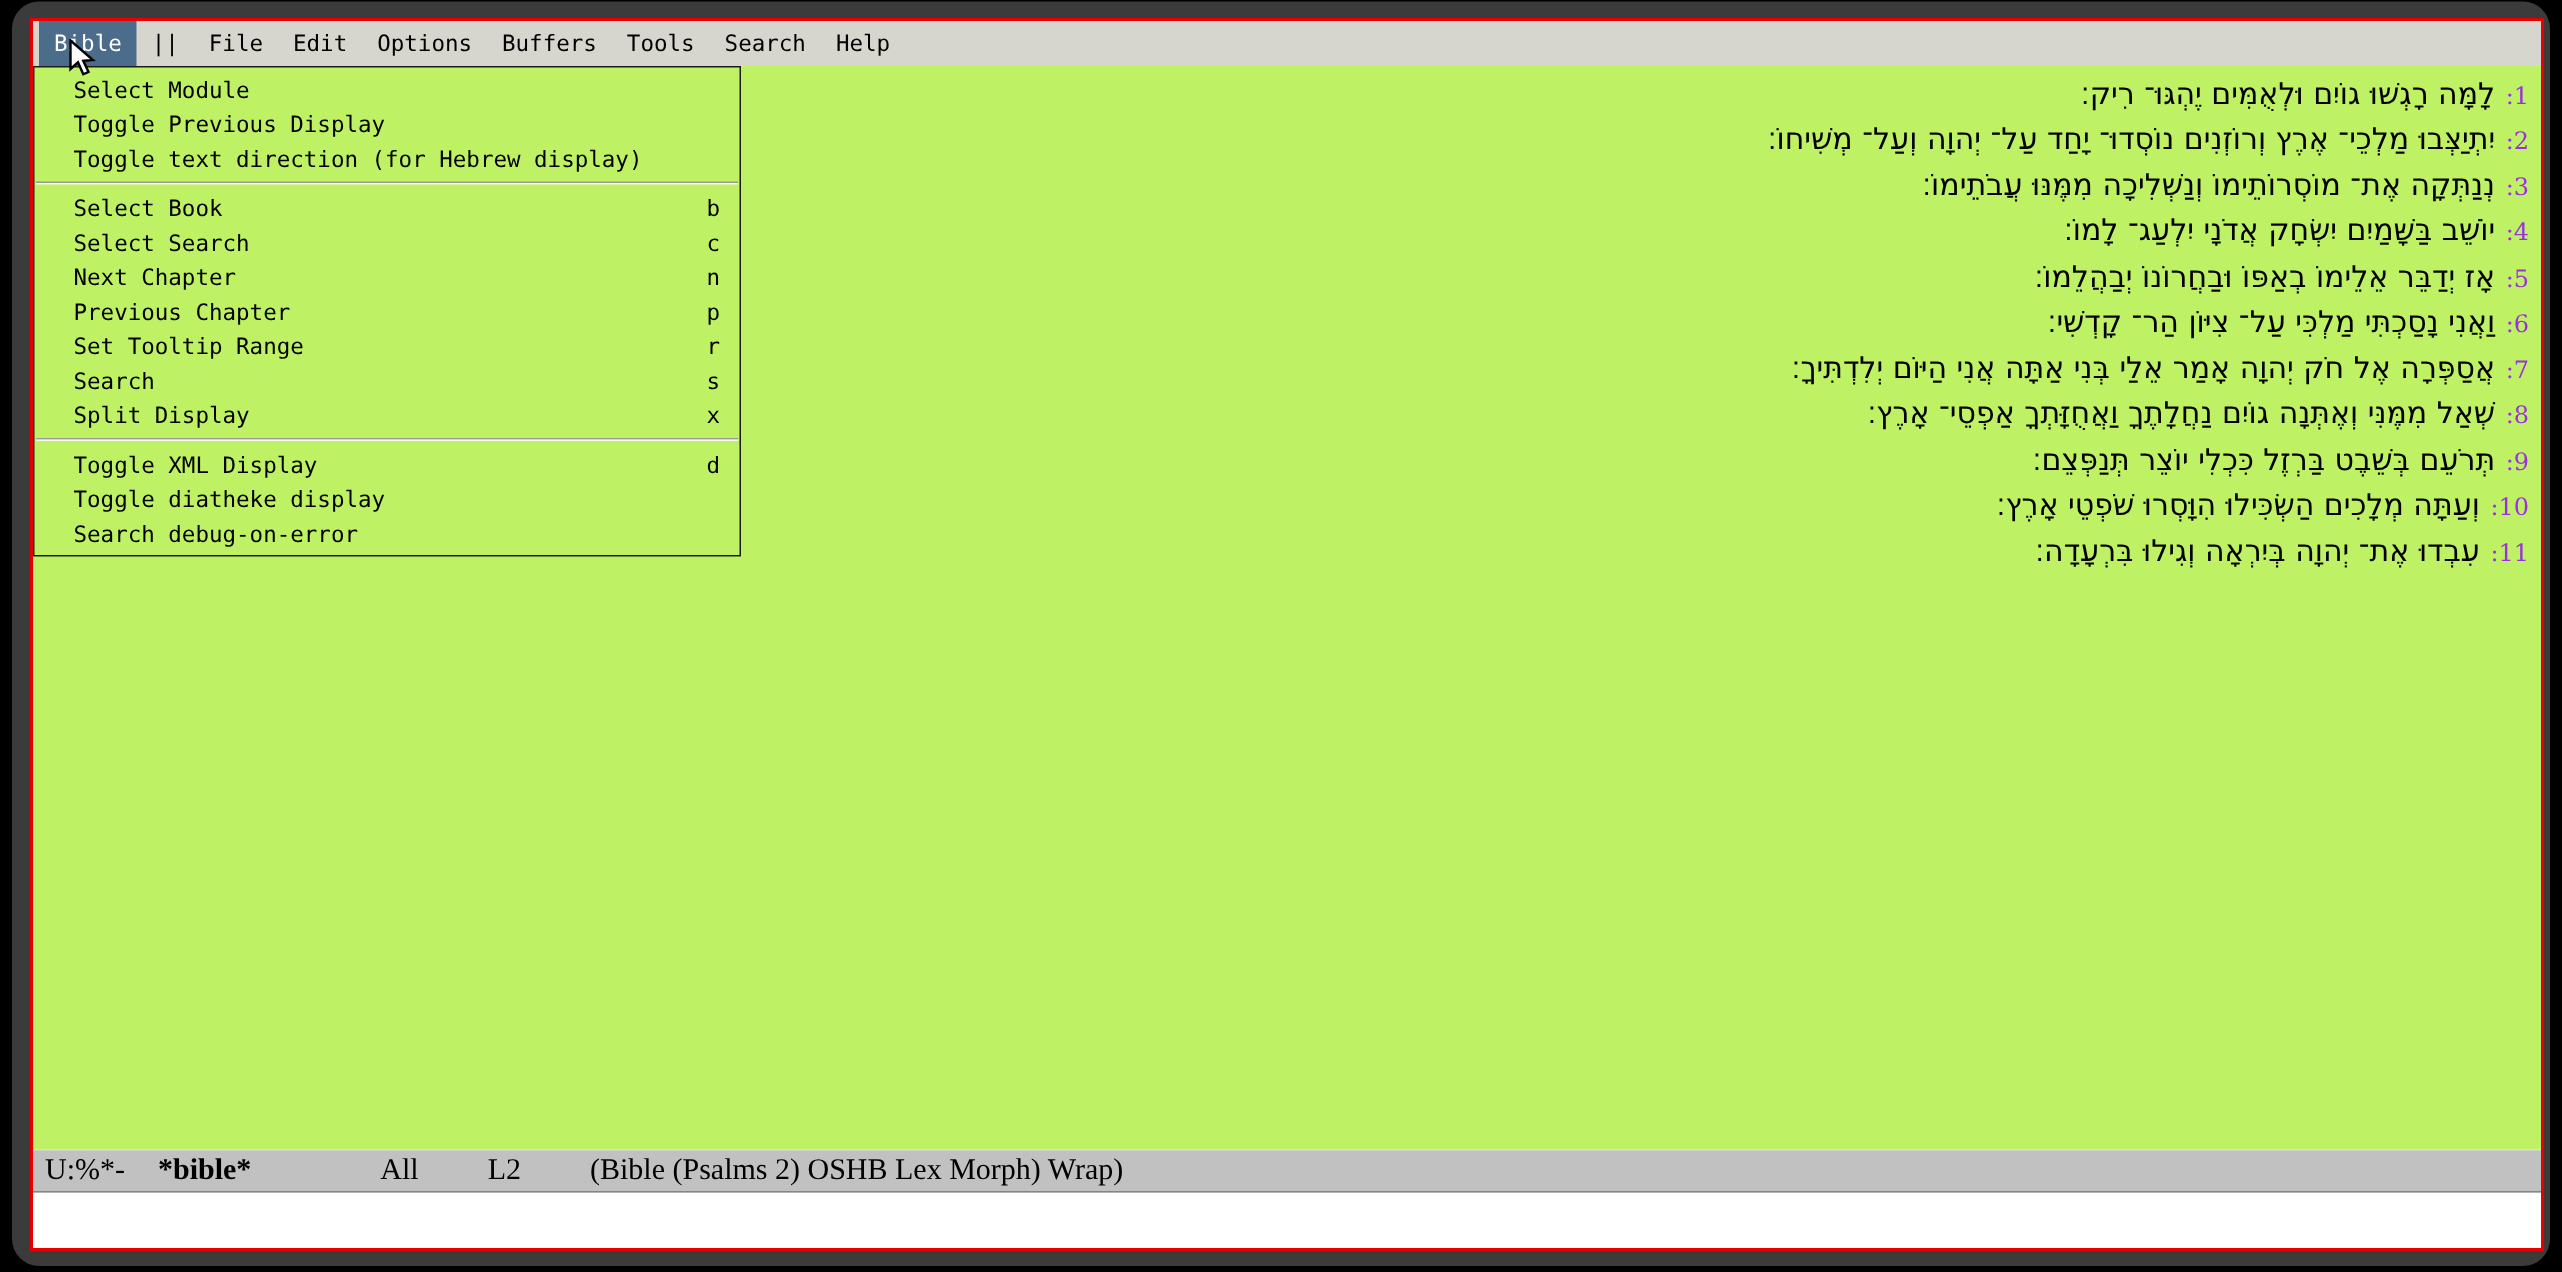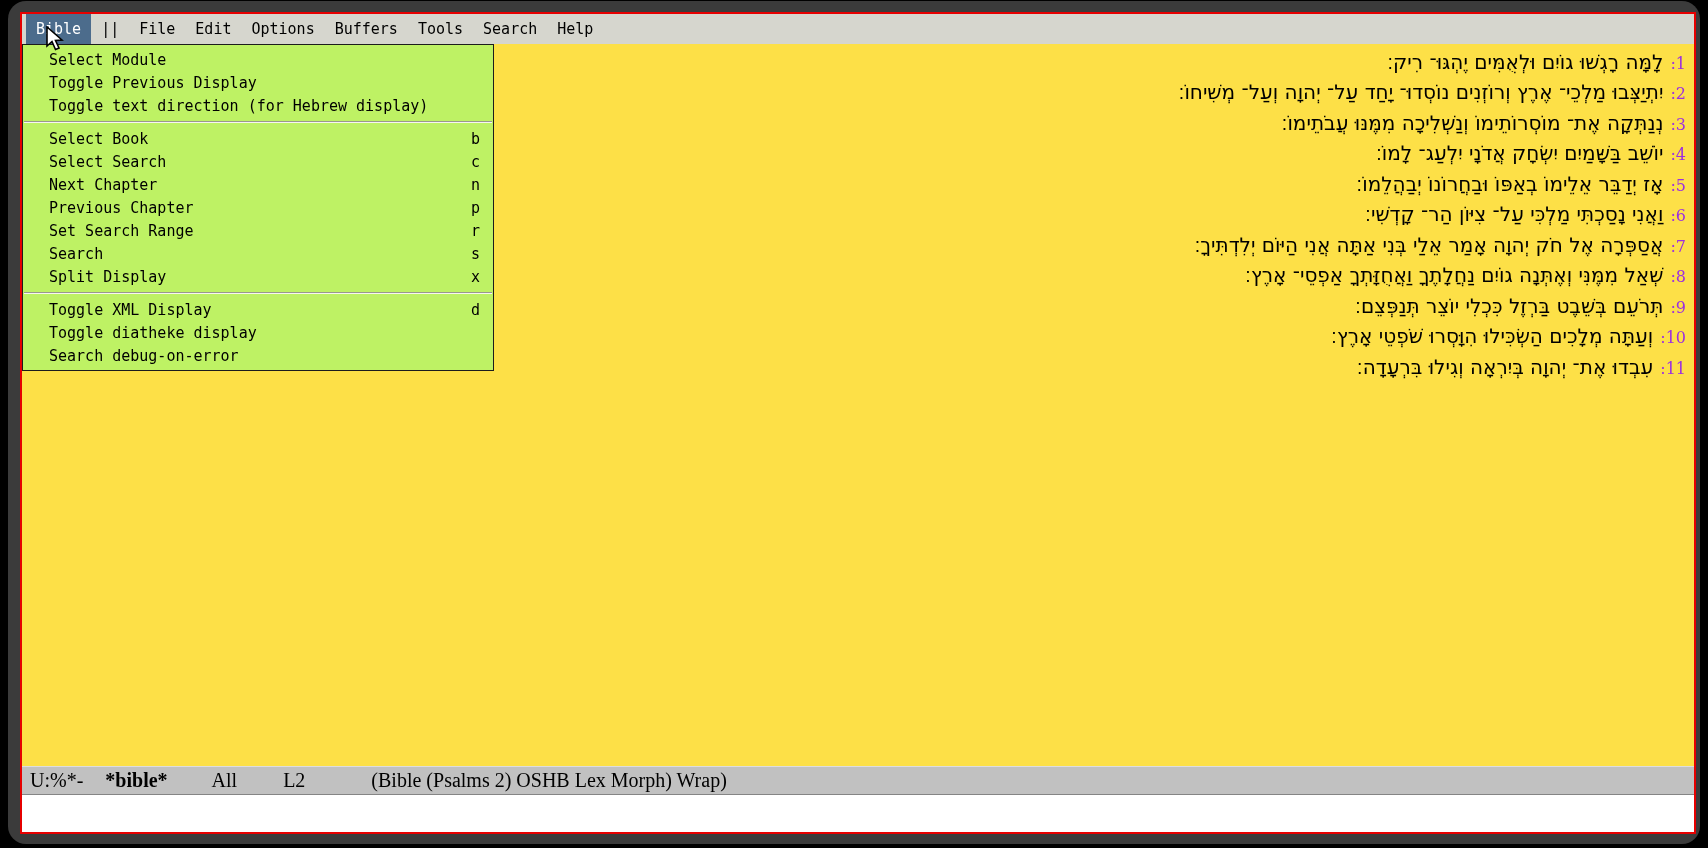--- a/index.html
+++ b/index.html
@@ -34,42 +34,42 @@
     padding:3px 0;z-index:5;font-size:15px;color:#000;
   }
   .dd-item{height:23px;display:flex;align-items:center;padding:0 13px 0 26px;}
   .dd-label{flex:1;white-space:pre;}
   .dd-shortcut{margin-left:12px;white-space:pre;}
   .dd-sep{height:0;border-top:1px solid #99998f;border-bottom:1px solid #f7f7f1;margin:4px 1px;}
   
   .buffer{
     position:absolute;left:0;right:0;top:30px;height:722px;
     direction:rtl;text-align:right;overflow:hidden;
-    padding:4px 8px 0 0;background:#fde047;z-index:1;
+    padding:4px 8px 0 0;background:#bef264;z-index:1;
   }
   .verse{
     line-height:28.45px;white-space:nowrap;
     font-family:"DejaVu Sans",sans-serif;font-size:20px;color:#000;
   }
   .verse-label{
     font-family:"DejaVu Serif",serif;font-size:16px;
     color:#9c2fe0;margin-left:7px;
   }
   
   .modeline{
     position:absolute;left:0;right:0;top:752px;height:27px;
     background:#c1c1c1;border-top:1px solid #dedede;border-bottom:1px solid #858585;
     font-family:"Liberation Serif",serif;font-size:20px;color:#000;
     display:flex;align-items:center;z-index:2;white-space:pre;
   }
   .ml-flags{margin-left:8px;}
   .ml-buffer{margin-left:22px;font-weight:bold;}
-  .ml-pos{margin-left:44px;font-family:Liberation Serif, serif;}
+  .ml-pos{margin-left:86px;font-family:Liberation Serif, serif;}
   .ml-line{margin-left:46px;}
-  .ml-modes{margin-left:66px;}
+  .ml-modes{margin-left:46px;}
   
   .echo{position:absolute;left:0;right:0;top:781px;bottom:0;background:#ffffff;}
   
   .cursor{position:absolute;left:46px;top:26px;z-index:9;}
 </style>
 </head>
 <body>
 
 <div class="wm-shell"></div>
 
@@ -114,21 +114,21 @@
       </div>
       <div class="dd-item">
         <span class="dd-label">Next Chapter</span>
         <span class="dd-shortcut">n</span>
       </div>
       <div class="dd-item">
         <span class="dd-label">Previous Chapter</span>
         <span class="dd-shortcut">p</span>
       </div>
       <div class="dd-item">
-        <span class="dd-label">Set Search Range</span>
+        <span class="dd-label">Set Tooltip Range</span>
         <span class="dd-shortcut">r</span>
       </div>
       <div class="dd-item">
         <span class="dd-label">Search</span>
         <span class="dd-shortcut">s</span>
       </div>
       <div class="dd-item">
         <span class="dd-label">Split Display</span>
         <span class="dd-shortcut">x</span>
       </div>

